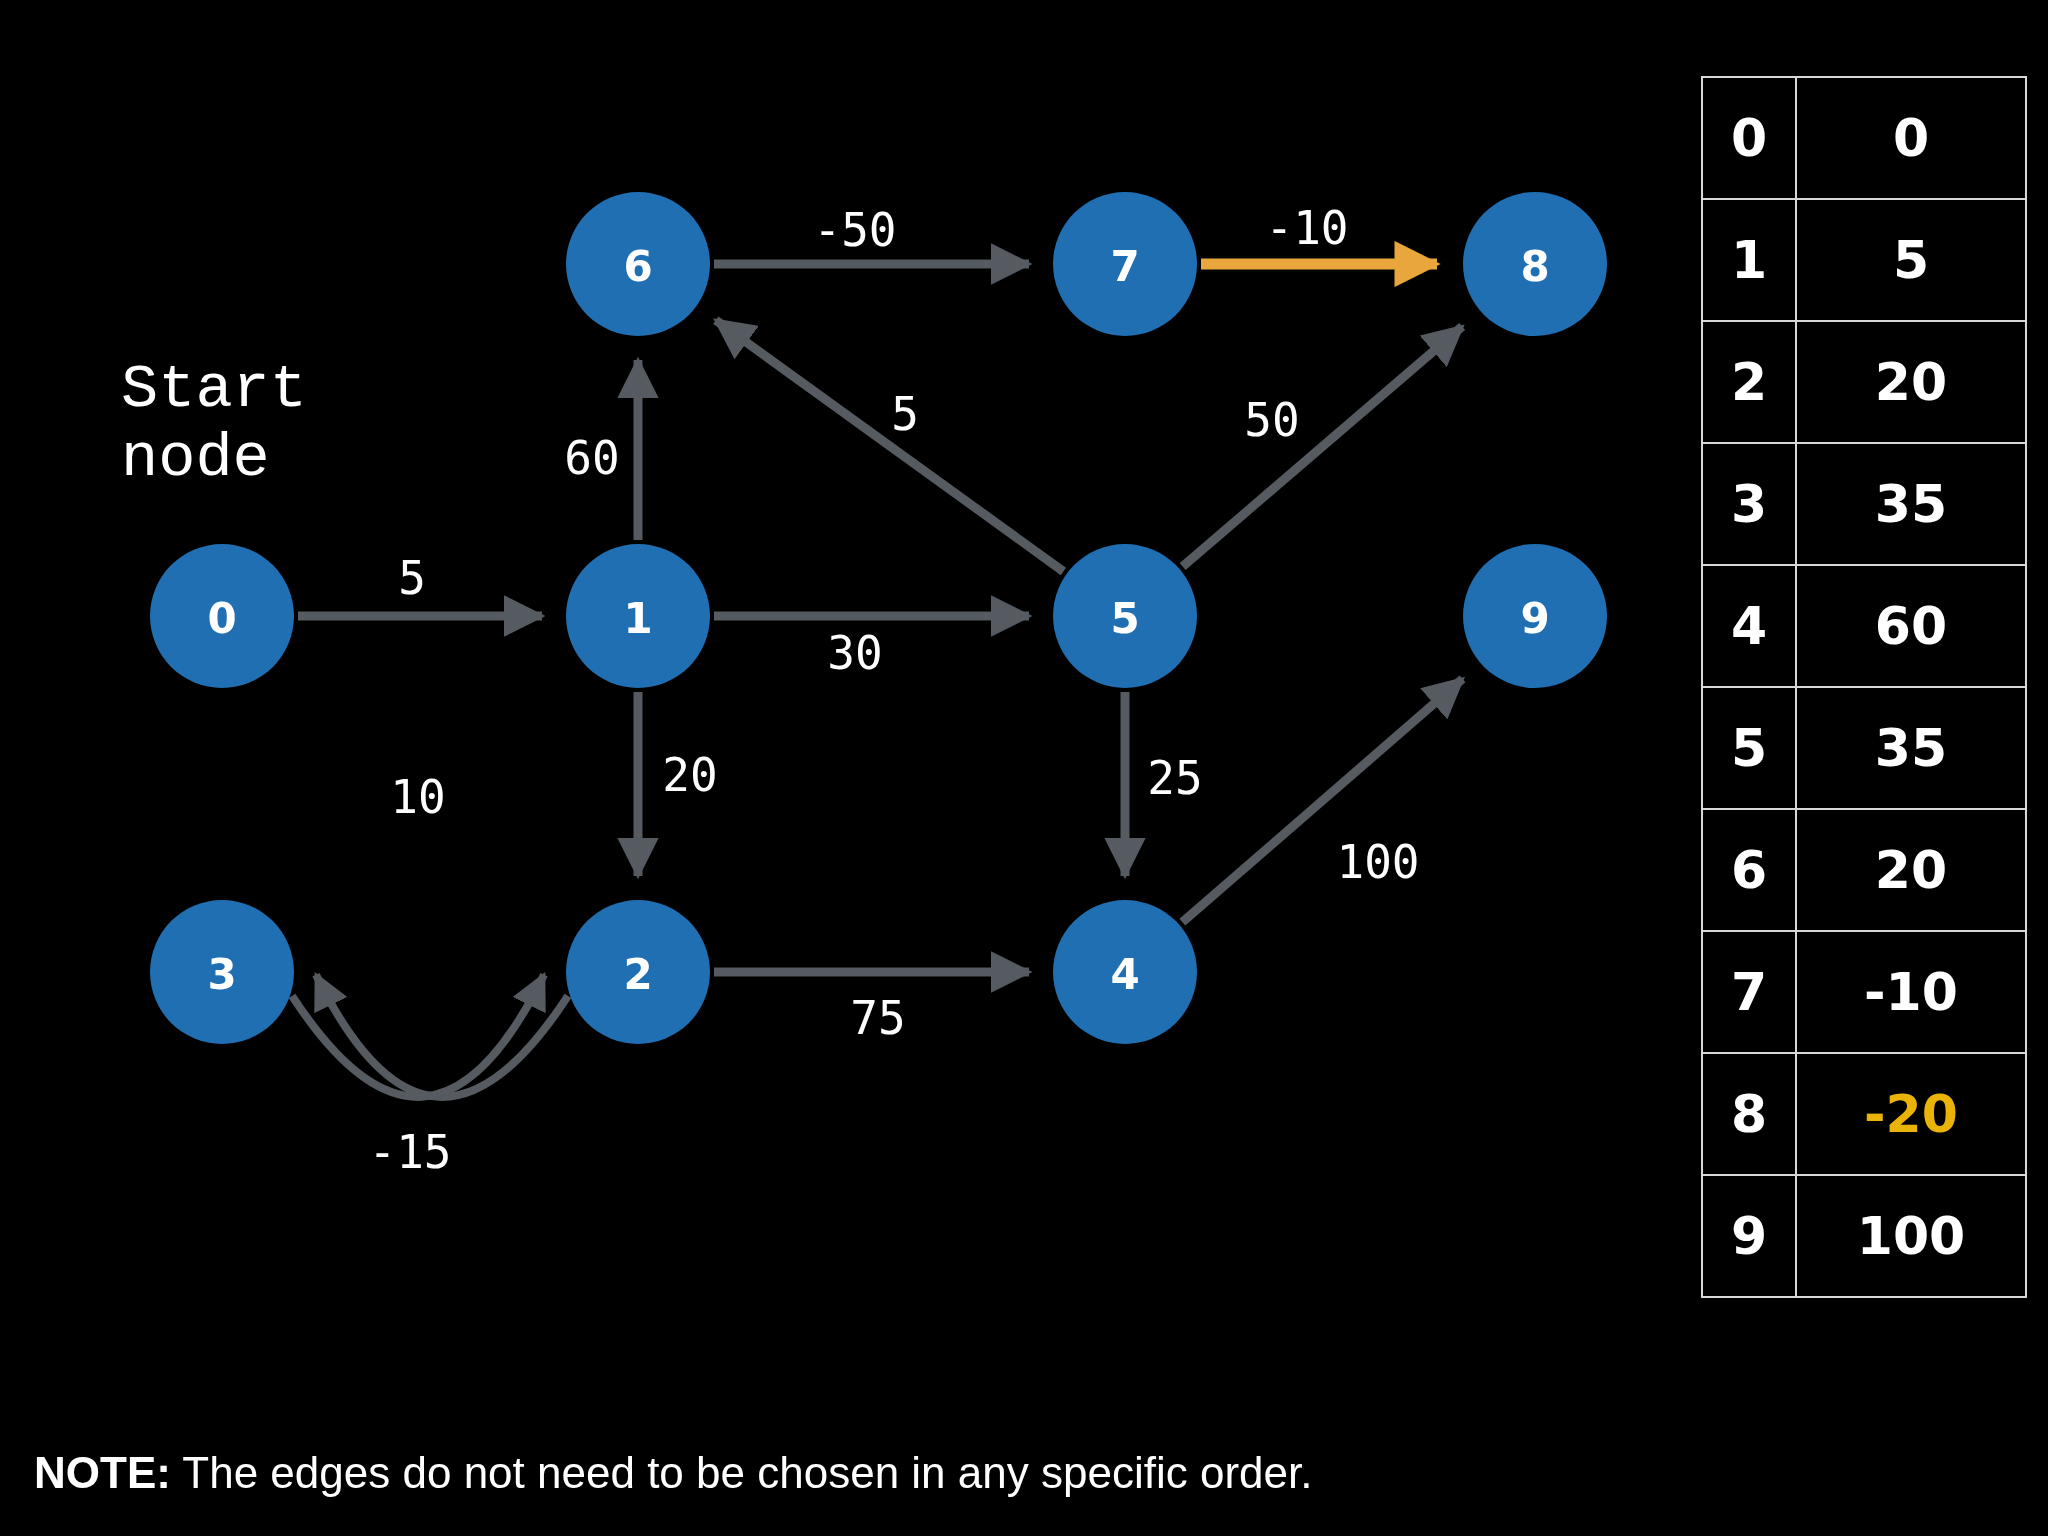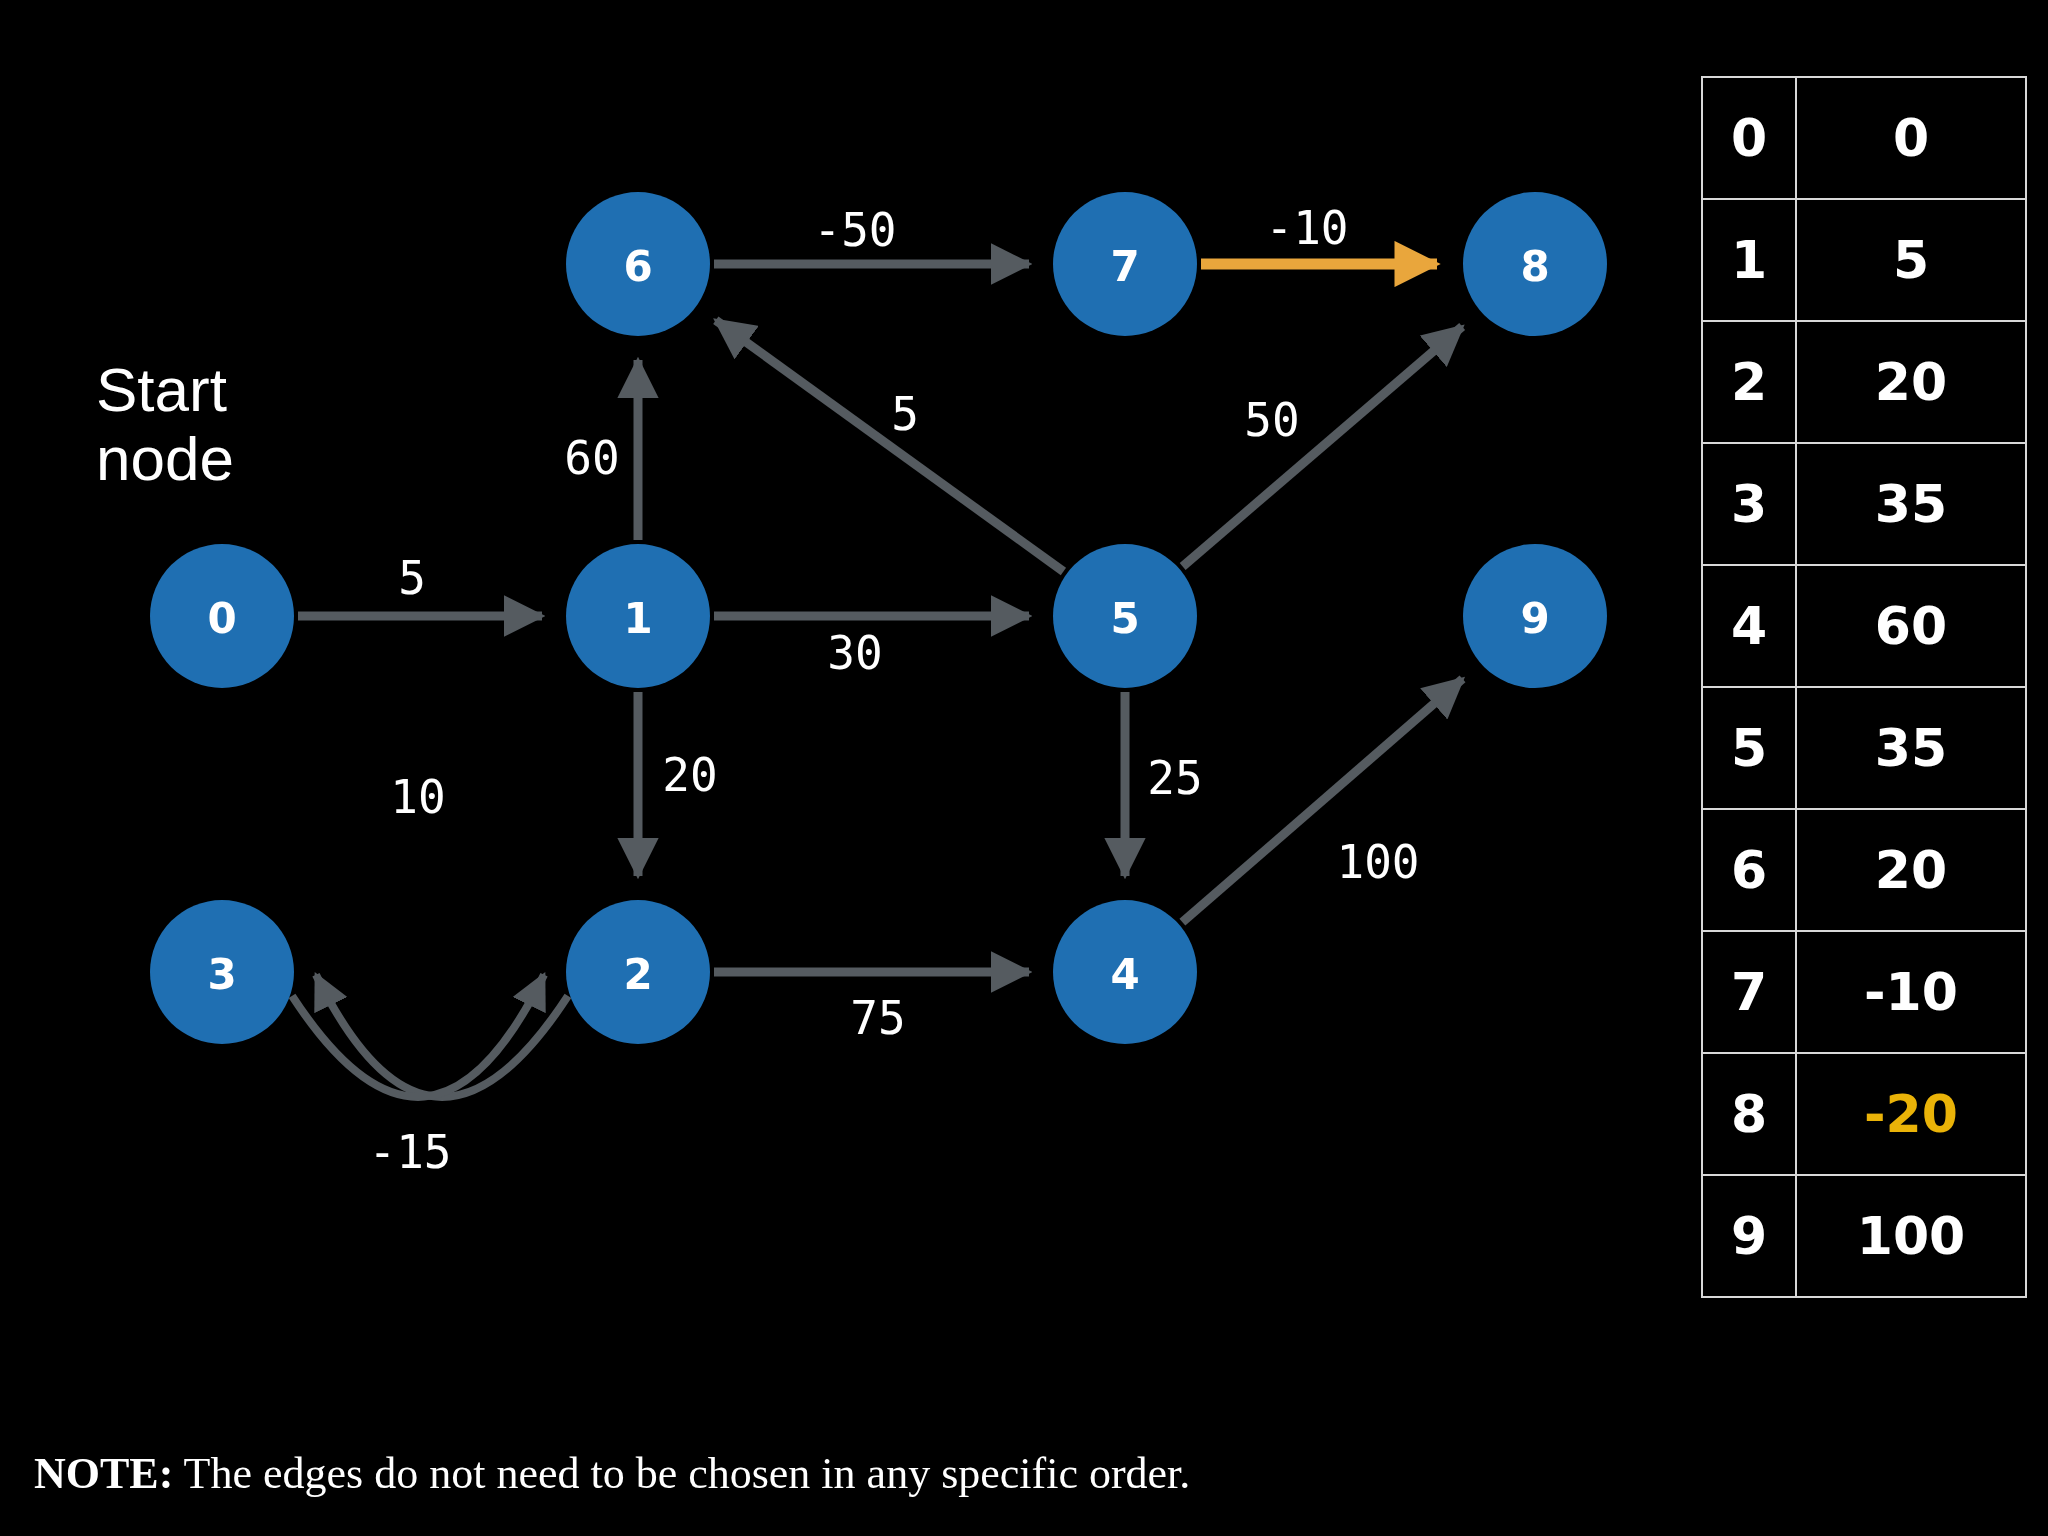--- a/index.html
+++ b/index.html
@@ -53,24 +53,24 @@
   .edge-weight {
     fill: #ffffff;
     font-family: "DejaVu Sans Mono", monospace;
     font-size: 46px;
     text-anchor: middle;
     dominant-baseline: central;
   }
   .start-label {
     position: absolute;
     color: #ffffff;
-    font-family: Liberation Sans, sans-serif;
+    font-family: Liberation Mono, monospace;
     font-size: 62px;
     line-height: 1.12;
-    left: 96px;
+    left: 121px;
     top: 355px;
     white-space: pre;
   }
   
   #dist-table {
     position: absolute;
     left: 1701px;
     top: 76px;
     width: 320px;
     border-collapse: collapse;
@@ -88,21 +88,21 @@
     color: #ffffff;
   }
   #dist-table td.col-key { width: 92px; }
   #dist-table td.col-val { width: 228px; }
   #dist-table td.accent { color: #eab308; }
   .note-bar {
     position: absolute;
     left: 34px;
     top: 1448px;
     color: #ffffff;
-    font-family: Liberation Serif, serif;
+    font-family: Liberation Sans, sans-serif;
     font-size: 44px;
     letter-spacing: 0px;
     white-space: pre;
   }
   .note-bar .note-key {
     font-weight: 700;
   }
 </style>
 </head>
 <body>

